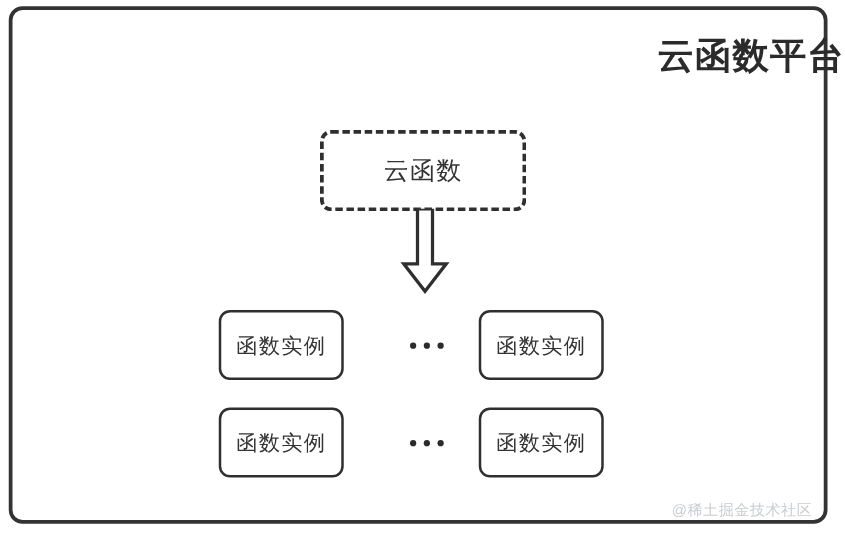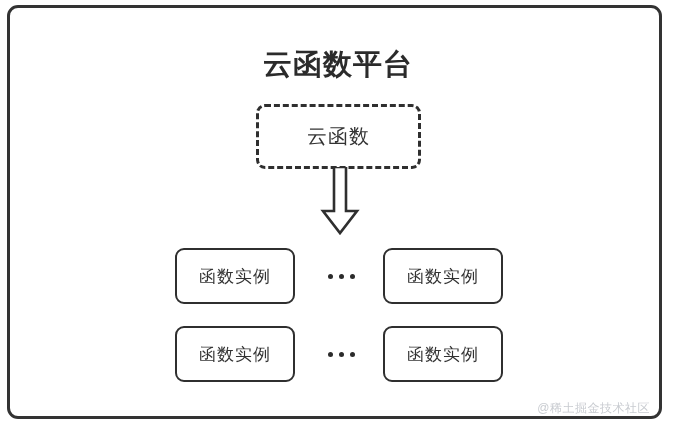--- a/index.html
+++ b/index.html
@@ -28,28 +28,27 @@
     border-radius: 11px;
     background: #ffffff;
   }
 
   
   #platform-title {
     position: absolute;
     left: 0;
     top: 26px;
     width: 100%;
-    text-align: center;
+    text-align: right;
     font-size: 29px;
     font-weight: bold;
     letter-spacing: 1px;
     color: #2b2b2b;
     line-height: 38px;
     white-space: nowrap;
-    margin-top: 19px;
   }
 
   
   #cloud-function-box {
     position: absolute;
     left: 256px;
     top: 104px;
     width: 165px;
     height: 65px;
     box-sizing: border-box;
@@ -84,21 +83,21 @@
     width: 676px;
   }
   .instance-row {
     position: relative;
     height: 56px;
     margin-bottom: 22px;
   }
   .instance-box {
     position: absolute;
     top: 0;
-    width: 120px;
+    width: 100px;
     height: 56px;
     box-sizing: border-box;
     border: 2.5px solid #2f2f2f;
     border-radius: 9px;
     background: #ffffff;
     display: flex;
     align-items: center;
     justify-content: center;
   }
   .instance-box.col-left  { left: 175px; }

